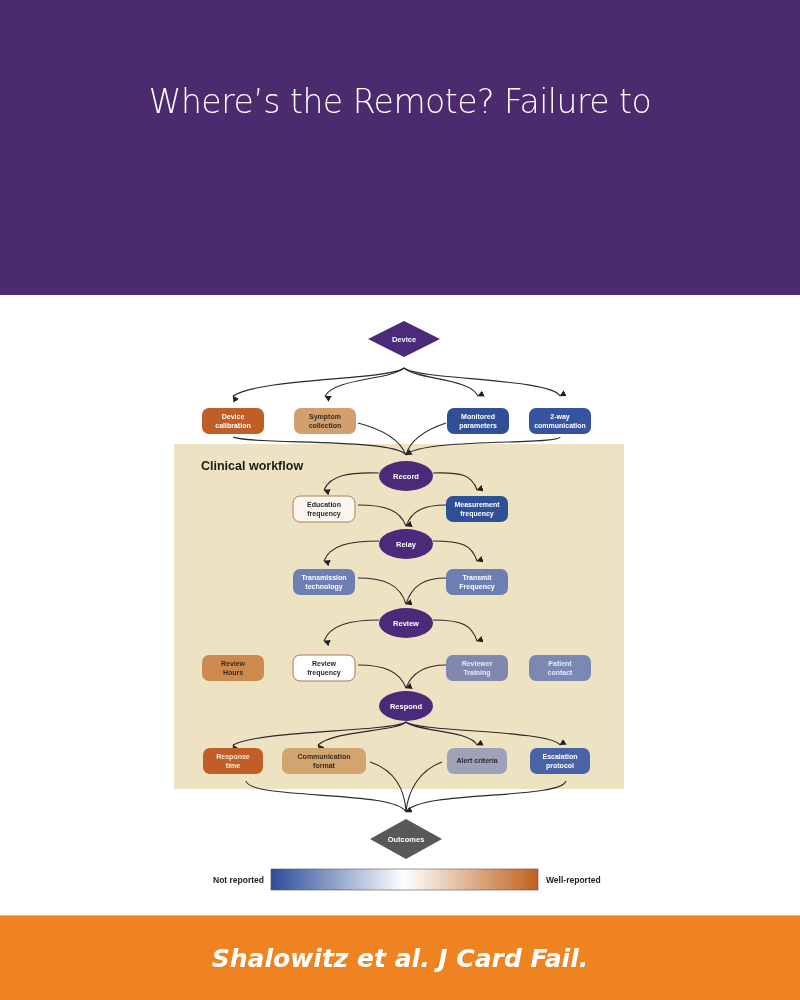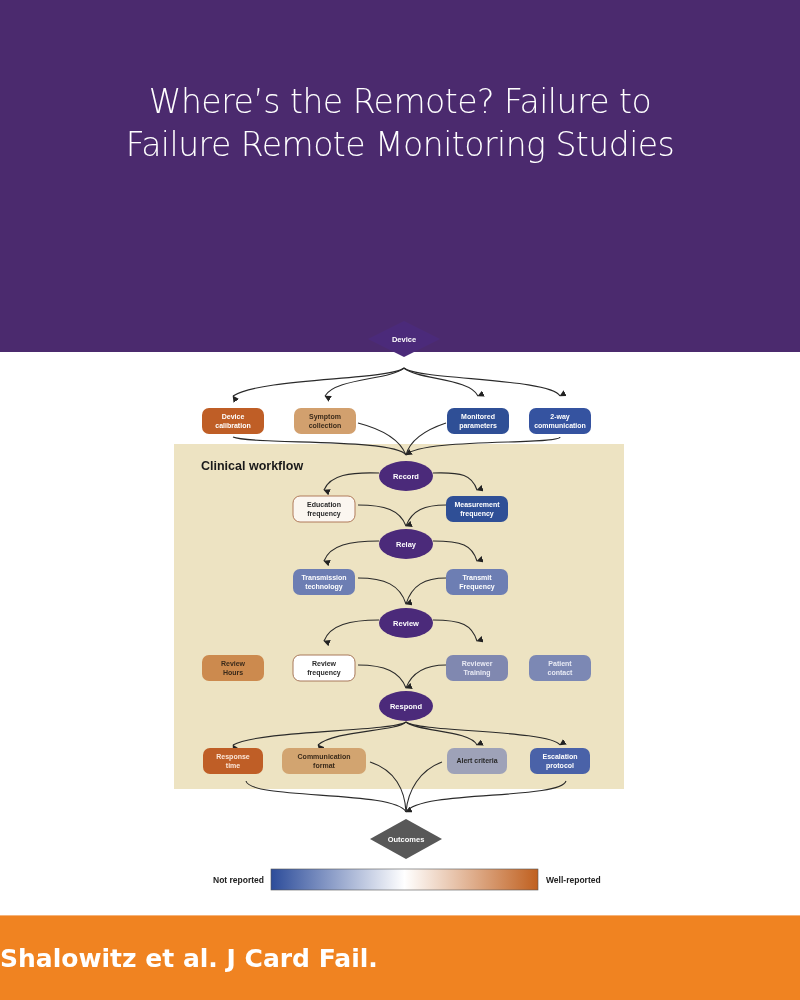--- a/index.html
+++ b/index.html
@@ -1,31 +1,30 @@
 <!DOCTYPE html>
 <html><head>
 <meta charset="utf-8">
 <style>
   html, body { margin: 0; padding: 0; }
   body { width: 800px; height: 1000px; position: relative; background: #ffffff; overflow: hidden; font-family: "DejaVu Sans", sans-serif; }
-  .header { position: absolute; left: 0; top: 0; width: 800px; height: 352px; background: #4b2a6e; }
+  .header { position: absolute; left: 0; top: 0; width: 800px; height: 295px; background: #4b2a6e; }
   .title { position: absolute; left: 0; top: 80px; width: 800px; text-align: center; color: #ffffff; font-family: "DejaVu Sans", sans-serif; font-weight: 300; font-size: 33px; line-height: 43px; letter-spacing: -0.5px; }
   .title span { display: block; }
   .footer { position: absolute; left: 0; top: 915px; width: 800px; height: 85px; background: #f08321; border-top: 1px solid #f6b37a; }
-  .citation { position: absolute; left: 0; top: 28px; width: 800px; text-align: left; color: #ffffff; font-family: "DejaVu Sans", sans-serif; font-weight: bold; font-size: 25px; }
+  .citation { position: absolute; left: 0; top: 28px; width: 800px; text-align: center; color: #ffffff; font-family: "DejaVu Sans", sans-serif; font-weight: bold; font-style: italic; font-size: 25px; }
   .diagram { position: absolute; left: 0; top: 295px; width: 800px; height: 620px; }
   svg text { font-family: "Liberation Sans", sans-serif; }
 </style>
 </head>
 <body>
 
 <div class="header">
   <div class="title">
     <span>Where’s the Remote? Failure to</span>
-    <span>Failure Remote Monitoring Studies</span>
   </div>
 </div>
 
 <div class="diagram">
   <svg id="diag" width="800" height="620" viewBox="0 295 800 620" xmlns="http://www.w3.org/2000/svg">
     <defs>
       <marker id="arr" viewBox="0 0 10 10" refX="5" refY="9" markerWidth="6" markerHeight="6" orient="auto-start-reverse">
         <path d="M0,0 L10,0 L5,10 z" fill="#222"></path>
       </marker>
       <linearGradient id="legendGrad" x1="0" x2="1" y1="0" y2="0">

